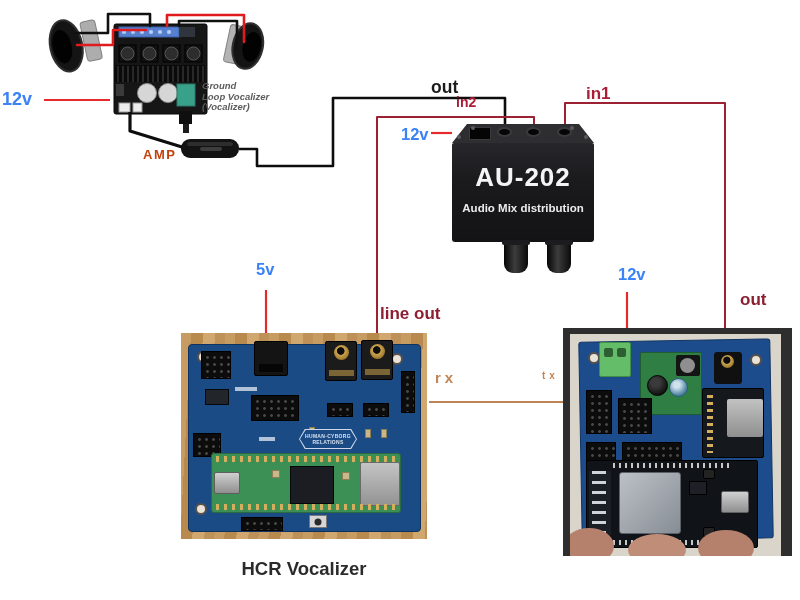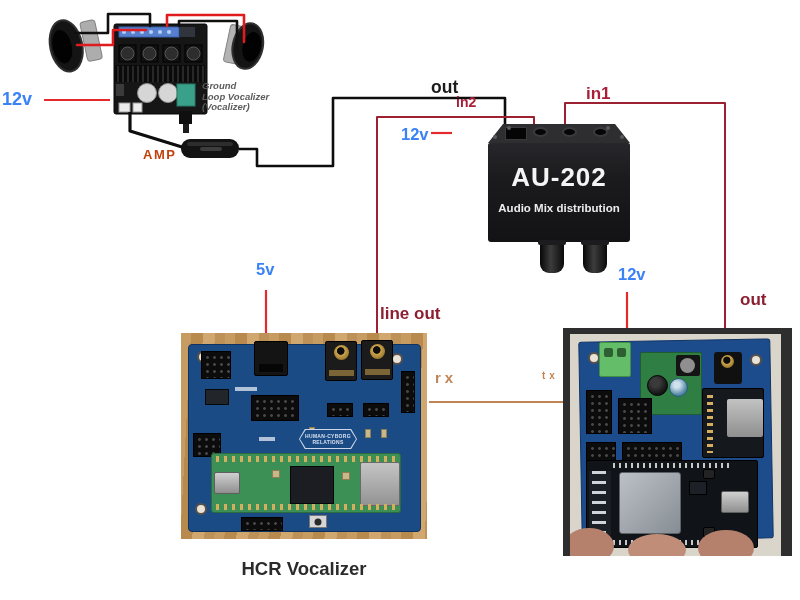--- a/index.html
+++ b/index.html
@@ -23,21 +23,21 @@
   .lbl-k12v{left:618px;top:265px;font-size:16.5px;}
   .lbl-kout{left:740px;top:290px;font-size:17px;}
   .lbl-amp-name{left:143px;top:111px;font-size:13px;color:#c2410c;letter-spacing:1.5px;margin-top:36px;}
   .iso-note{position:absolute;left:202px;top:81px;width:84px;z-index:6;text-align:left;
             font-size:9.5px;line-height:10.5px;color:#5c5c5c;font-weight:600;font-style:italic;}
   .caption{position:absolute;z-index:6;font-weight:700;color:#2b2b2b;text-align:center;}
   .cap-hcr{left:181px;top:558px;width:246px;font-size:18.5px;}
   .cap-kyber{left:563px;top:569px;width:200px;font-size:18.5px;}
 
   
-  .au202{position:absolute;left:452px;top:124px;width:142px;height:150px;z-index:3;margin-left:36px;}
+  .au202{position:absolute;left:452px;top:124px;width:142px;height:150px;z-index:3;}
   .au-top{position:absolute;left:0;top:0;width:142px;height:19px;background:#2e2e31;
           clip-path:polygon(15px 0,127px 0,142px 19px,0 19px);}
   .au-body{position:absolute;left:0;top:19px;width:142px;height:99px;border-radius:2px 2px 3px 3px;
            background:linear-gradient(180deg,#27272b 0%,#1b1b1e 35%,#131315 100%);}
   .au-model{position:absolute;left:0;top:38px;width:100%;text-align:center;color:#f4f4f4;
             font-size:26px;font-weight:700;letter-spacing:1px;}
   .au-sub{position:absolute;left:0;top:78px;width:100%;text-align:center;color:#ececec;
           font-size:11.5px;font-weight:600;}
   .au-dc{position:absolute;left:17px;top:3px;width:22px;height:13px;background:#050505;
          border:1px solid #3a3a3d;}

